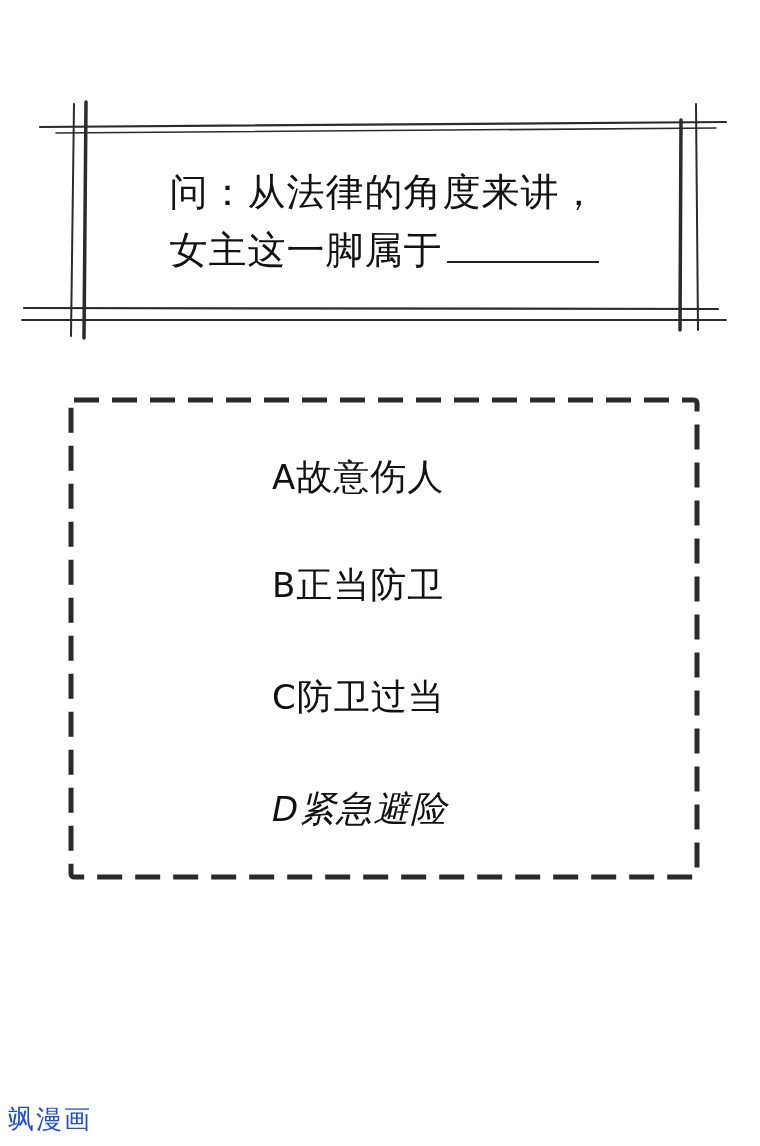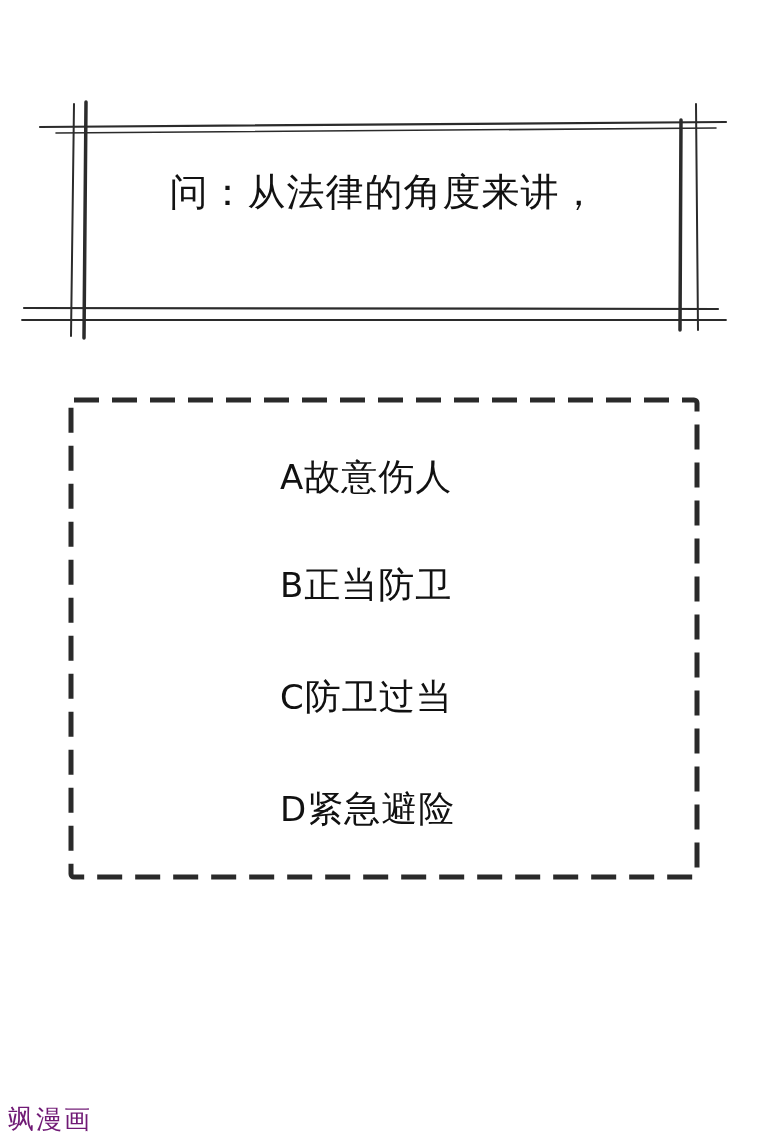--- a/index.html
+++ b/index.html
@@ -10,26 +10,26 @@
   .frame-svg { position:absolute; left:0; top:0; }
   .question {
     position:absolute; left:134px; top:163px; width:500px;
     font-size:38px; line-height:58px; color:#121212; letter-spacing:1px;text-align:center;
   }
   .question .blank { display:inline-block; width:152px; border-bottom:2px solid #222; height:34px; vertical-align:baseline; margin-left:4px; }
   .options {
     position:absolute; left:68px; top:397px; width:632px; height:483px;
   }
   .opt {
-    position:absolute; left:212px; font-size:36px; line-height:40px; color:#111; letter-spacing:1px;
+    position:absolute; left:204px; font-size:36px; line-height:40px; color:#111; letter-spacing:1px;
     cursor:pointer;
   }
   .opt .letter { font-size:34px; }
   .watermark {
-    position:absolute; left:8px; top:1102px; font-size:26px; color:#701a75; letter-spacing:2px;
+    position:absolute; left:8px; top:1102px; font-size:26px; color:#1d4ed8; letter-spacing:2px;
   }
 </style>
 </head>
 <body>
 
 <svg class="frame-svg" width="760" height="400" viewBox="0 0 760 400">
   <g stroke="#2b2b2b" fill="none" stroke-linecap="round">
 
     <line x1="40" y1="127" x2="726" y2="122" stroke-width="2.2"></line>
     <line x1="56" y1="133" x2="716" y2="128" stroke-width="1.6"></line>
@@ -40,33 +40,34 @@
     <line x1="74" y1="104" x2="71" y2="336" stroke-width="2"></line>
     <line x1="86" y1="102" x2="84" y2="338" stroke-width="3.5"></line>
 
     <line x1="681" y1="120" x2="680" y2="330" stroke-width="3.5"></line>
     <line x1="696" y1="104" x2="698" y2="330" stroke-width="2"></line>
   </g>
 </svg>
 
 <div class="question">
   <div>问：从法律的角度来讲，</div>
+  <div><span>女主这一脚属于</span><span class="blank"></span></div>
 </div>
 
 <div class="options">
   <svg width="632" height="483" viewBox="0 0 632 483" style="position:absolute;left:0;top:0;">
     <rect x="3" y="3" width="626" height="477" rx="3" ry="3" fill="none" stroke="#2a2a2a" stroke-width="5" stroke-dasharray="25 13"></rect>
   </svg>
   <div class="opt" style="top:60px;">
     <span class="letter">A</span><span>故意伤人</span>
   </div>
   <div class="opt" style="top:280px;">
     <span class="letter">C</span><span>防卫过当</span>
   </div>
   <div class="opt" style="top:168px;">
     <span class="letter">B</span><span>正当防卫</span>
   </div>
-  <div class="opt" style="top:392px;">
+  <div class="opt" style="top:392px;font-style:italic;">
     <span class="letter">D</span><span>紧急避险</span>
   </div>
 </div>
 
 <div class="watermark">飒漫画</div>
 
 </body></html>

